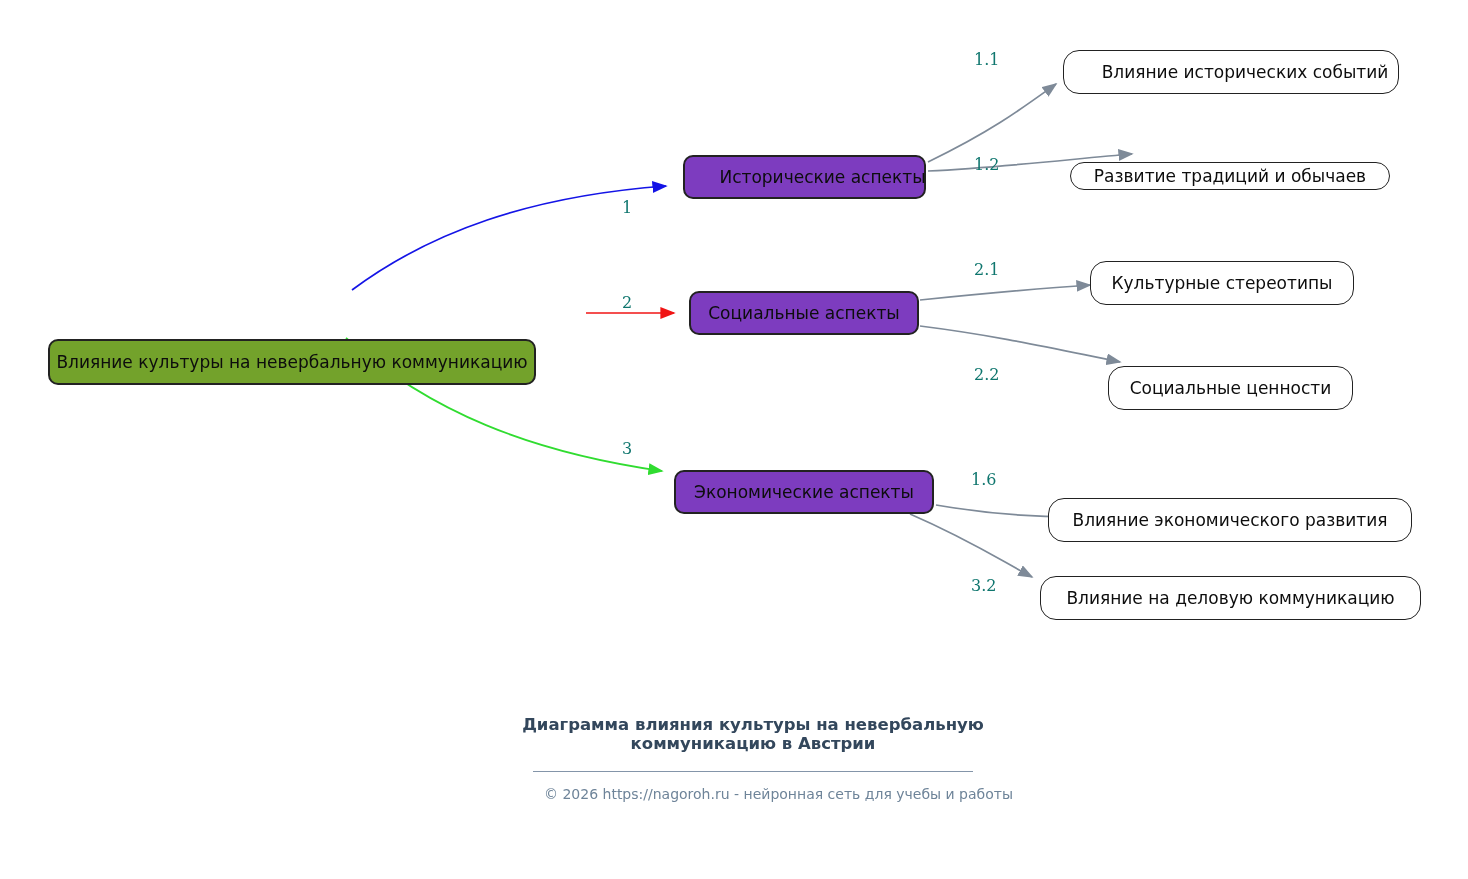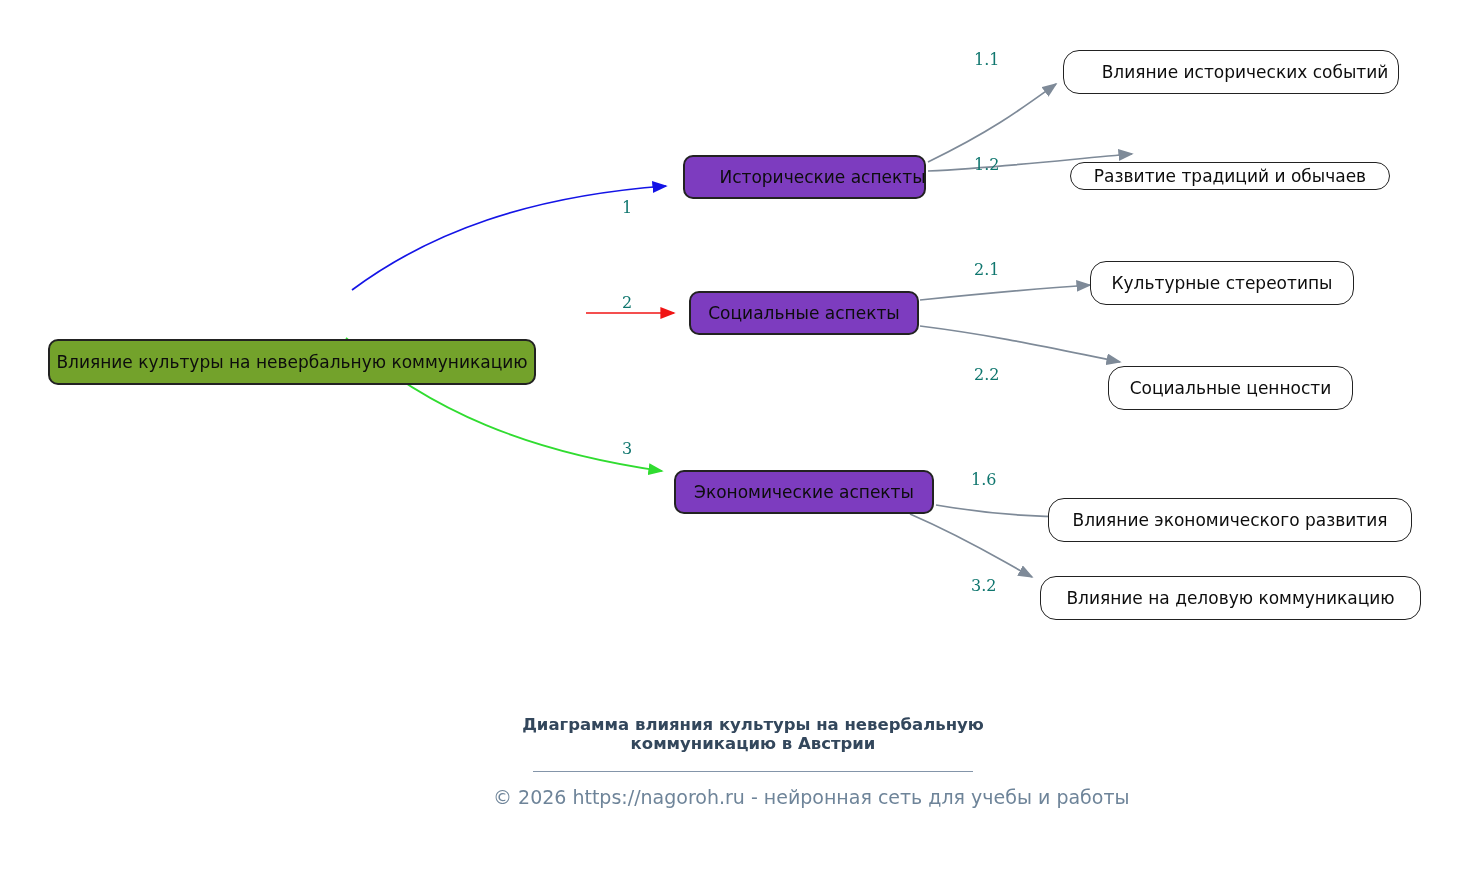--- a/index.html
+++ b/index.html
@@ -65,21 +65,21 @@
     margin: 9px auto;
     width: 500px;
   }
   .caption .separator {
     width: 440px;
     border: 0;
     border-top: 1px solid #8495a9;
     margin: 17px auto 14px auto;
   }
   .caption .footer {
-    font-size: 19px;
+    font-size: 14px;
     color: var(--caption_footer);
     white-space: nowrap;
     text-align: right;
   }
 </style>
 </head>
 <body>
 
 <div id="canvas">
 

